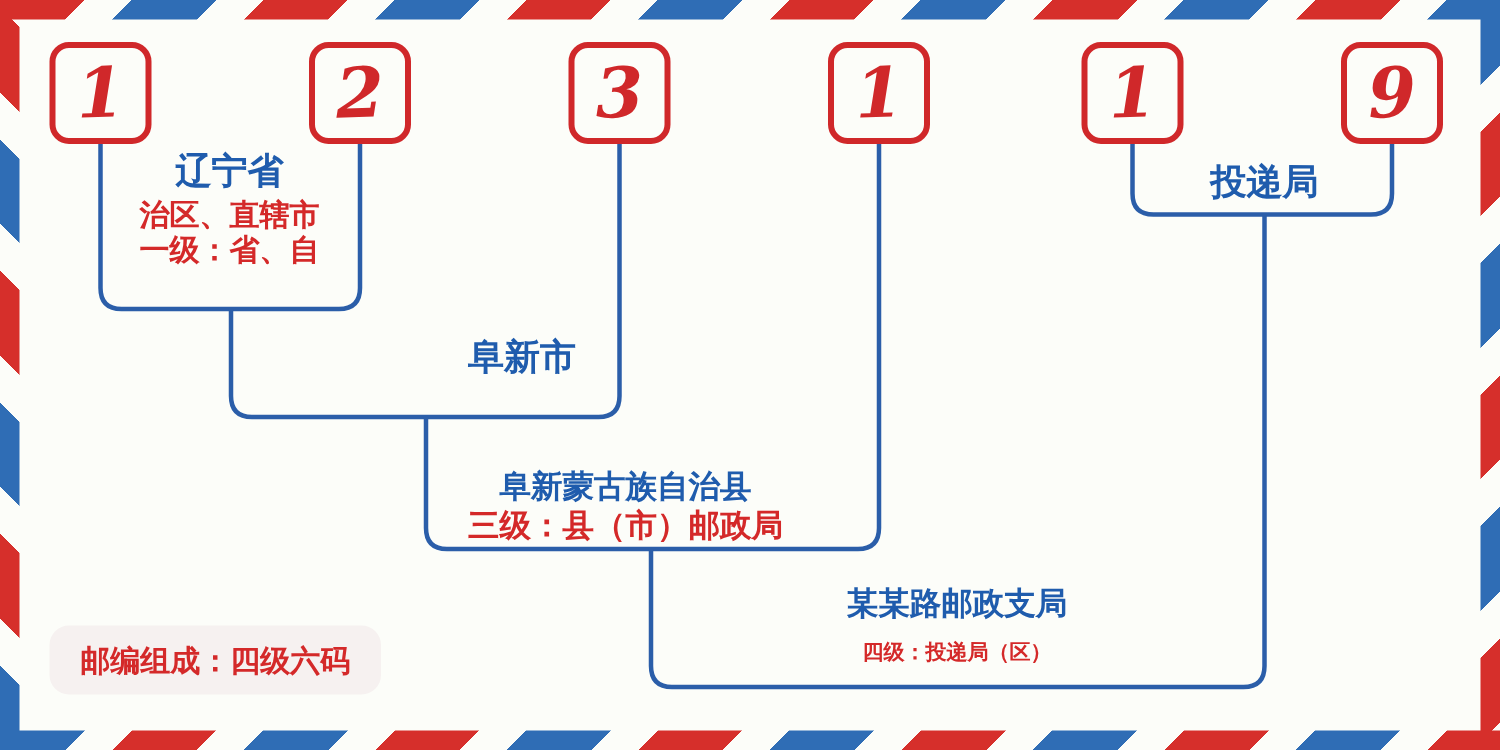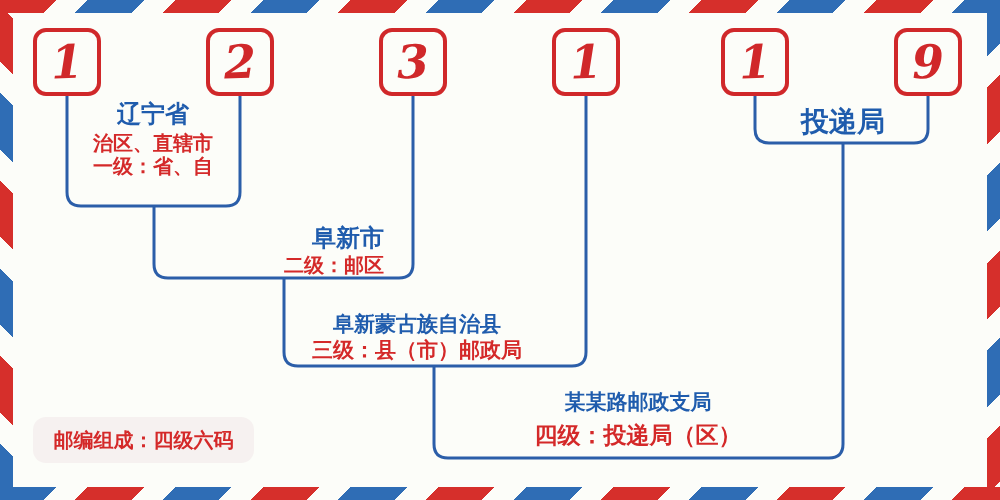--- a/index.html
+++ b/index.html
@@ -57,23 +57,23 @@
   .block.lv1 .name{font-size:24px;line-height:27px;margin-bottom:4px;}
   .block.lv1 .desc{font-size:20px;line-height:23px;}
   .block.lv2{left:184px;top:225px;width:200px;text-align:right;}
   .block.lv2 .name{font-size:24px;line-height:26px;margin-bottom:2px;}
   .block.lv2 .desc{font-size:20px;line-height:24px;}
   .block.lv3{left:283px;top:313px;width:268px;}
   .block.lv3 .name{font-size:21px;line-height:23px;margin-bottom:3px;}
   .block.lv3 .desc{font-size:21px;line-height:23px;}
   .block.lv4{left:456px;top:391px;width:364px;}
   .block.lv4 .name{font-size:21px;line-height:22px;margin-bottom:11px;}
-  .block.lv4 .desc{font-size:23px;line-height:22px;}
+  .block.lv4 .desc{font-size:14px;line-height:22px;}
   .block.lv5{left:768px;top:110px;width:150px;}
-  .block.lv5 .name{font-size:28px;line-height:23px;}
+  .block.lv5 .name{font-size:24px;line-height:23px;}
 
   
   .footer-label{position:absolute;left:33px;top:417px;width:221px;height:46px;z-index:3;
     background:var(--label-bg);border-radius:13px;display:flex;align-items:center;justify-content:center;
     color:var(--text-red);font-weight:bold;font-size:20px;}
 </style>
 </head>
 <body>
 
 <div class="stage">
@@ -111,21 +111,20 @@
   </div>
 
   <div class="block lv1">
     <div class="name">辽宁省</div>
     <div class="desc">治区、直辖市</div>
     <div class="desc">一级：省、自</div>
   </div>
 
   <div class="block lv2">
     <div class="name">阜新市</div>
-    <div class="desc">二级：邮区</div>
   </div>
 
   <div class="block lv3">
     <div class="name">阜新蒙古族自治县</div>
     <div class="desc">三级：县（市）邮政局</div>
   </div>
 
   <div class="block lv4">
     <div class="name">某某路邮政支局</div>
     <div class="desc">四级：投递局（区）</div>

